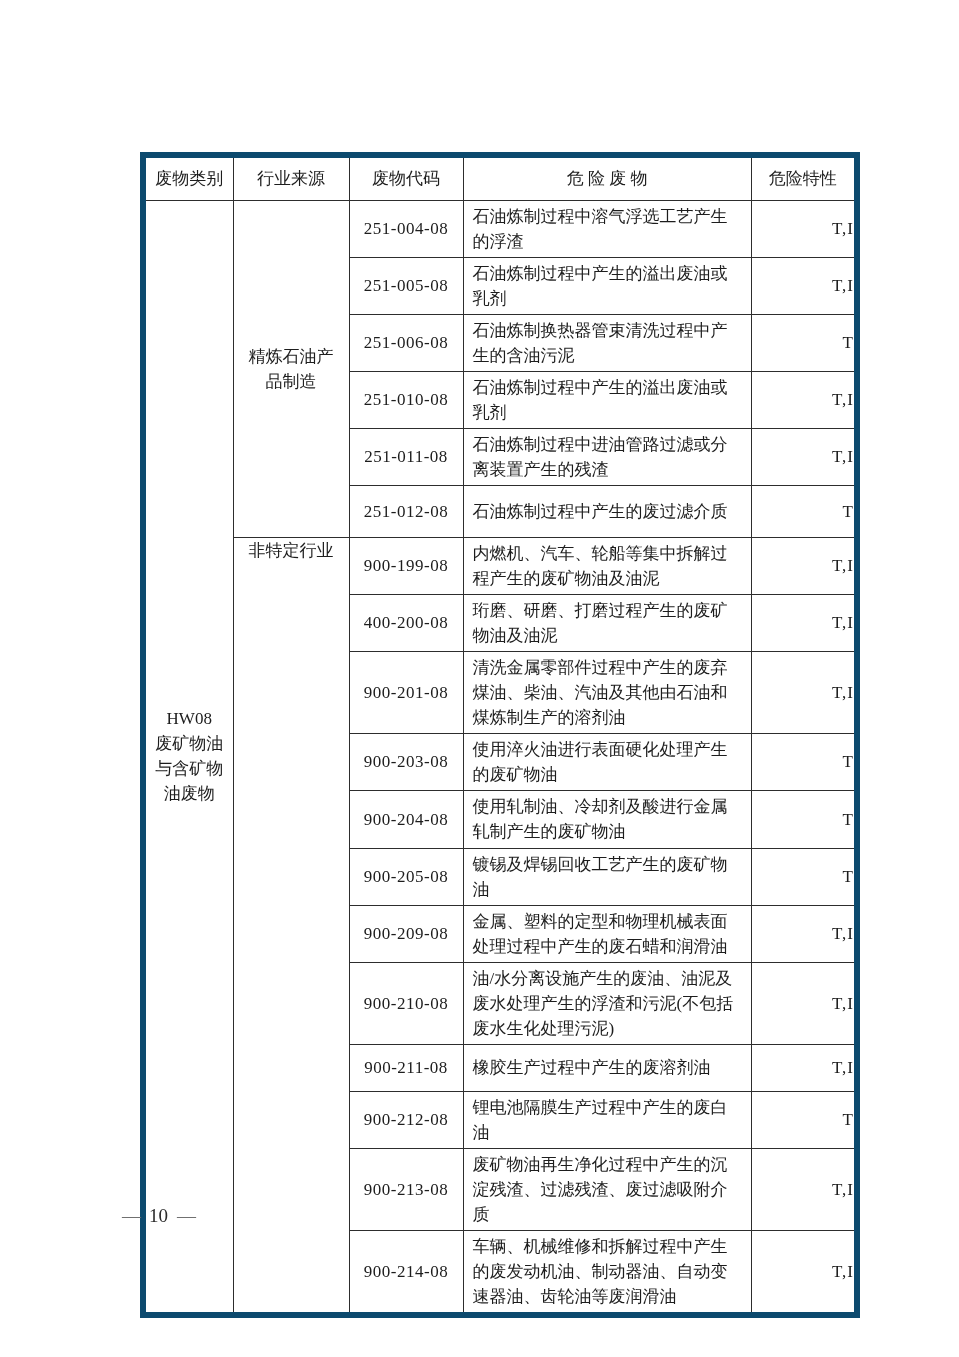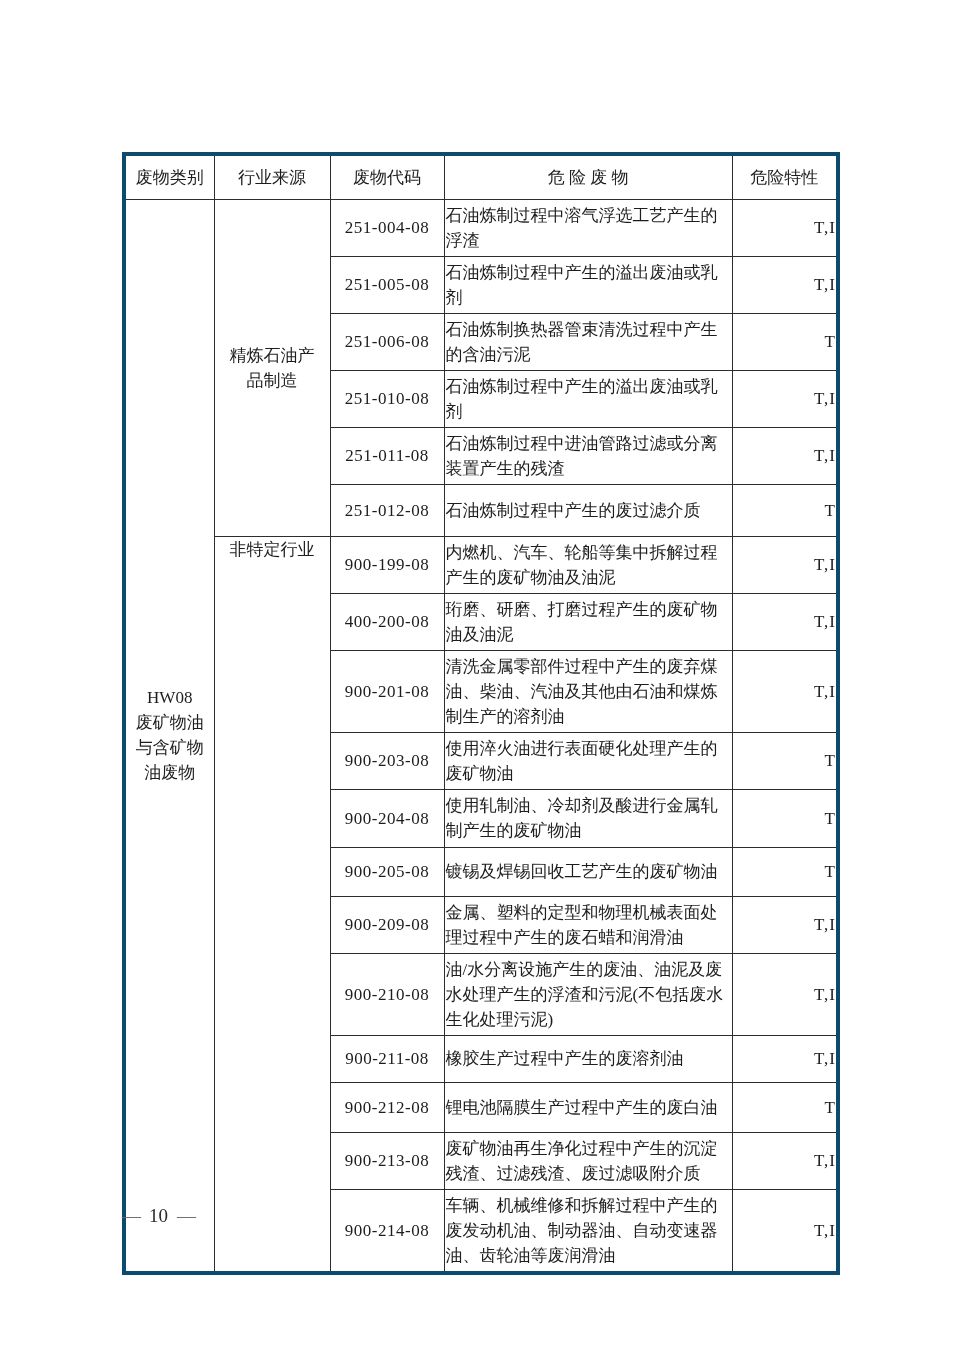--- a/index.html
+++ b/index.html
@@ -3,36 +3,36 @@
 <meta charset="utf-8">
 <style>
   * { margin:0; padding:0; box-sizing:border-box; }
   html,body { background:#ffffff; }
   body {
     width:959px; height:1357px; position:relative;
     font-family:"Liberation Serif","DejaVu Serif",serif;
     color:#1d1d1d;
   }
   .doc-table {
-    position:absolute; left:122px; top:152px;
+    position:absolute; left:140px; top:152px;
     width:714px; border-collapse:collapse; table-layout:fixed;
-    border:4px solid #0c4a6e;
+    border:6px solid #0c4a6e;
     font-size:17px; line-height:25px;
   }
   .doc-table td, .doc-table th {
     border:1px solid #2d2d2d;
     font-weight:normal;
     vertical-align:middle;
   }
   .doc-table th { height:45px; text-align:center; font-size:17px; }
   .cell-category { text-align:center; vertical-align:middle;margin-left:8px; }
   .cell-source  { text-align:center; vertical-align:middle; }
   .cell-source.align-top { vertical-align:top; }
   .cell-code    { text-align:center; letter-spacing:0.5px; }
-  .cell-desc    { text-align:left; padding:3px 1px; }
+  .cell-desc    { text-align:left; padding:3px 9px; }
   .cell-hazard  { text-align:right; letter-spacing:1px;margin-top:10px; }
   .page-num {
     position:absolute; left:122px; top:1205px;
     display:flex; align-items:center; gap:9px;
     font-size:19px; color:#2a2a2a;
   }
   .page-num .dash { color:#6a6a6a; letter-spacing:-1px; }
 </style>
 </head>
 <body>

